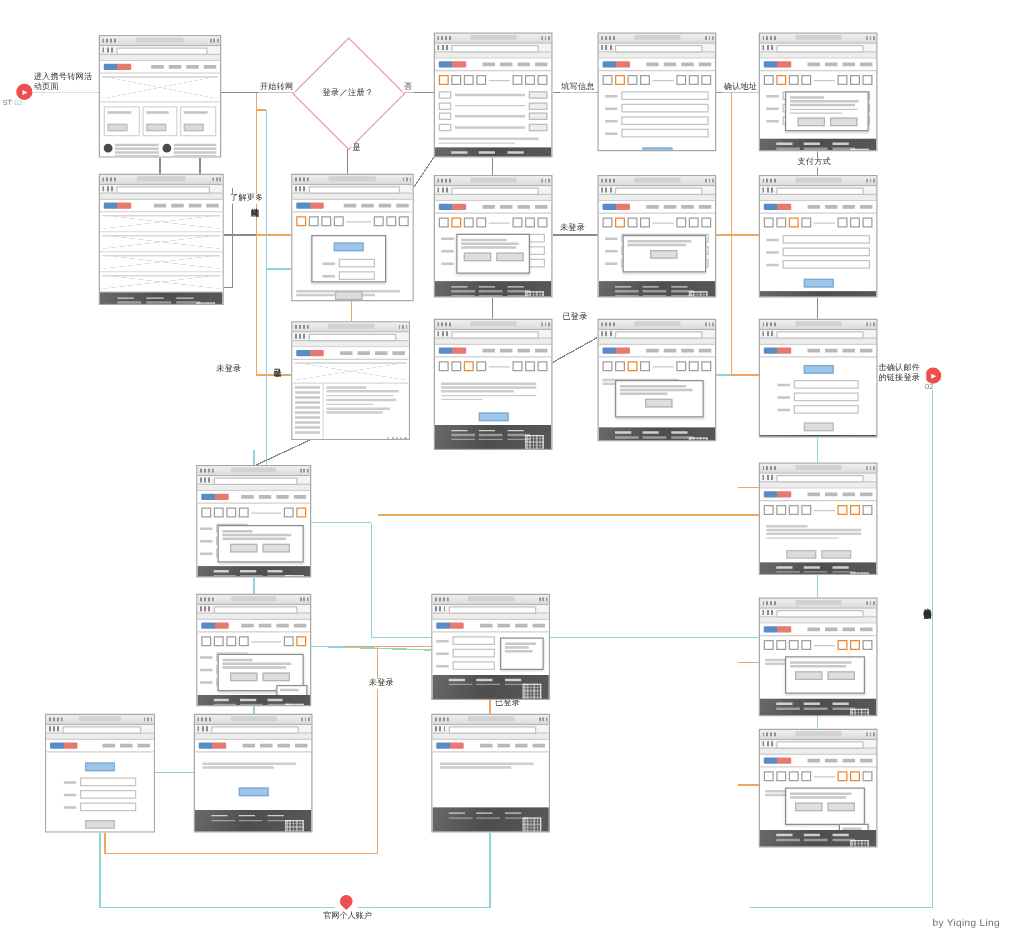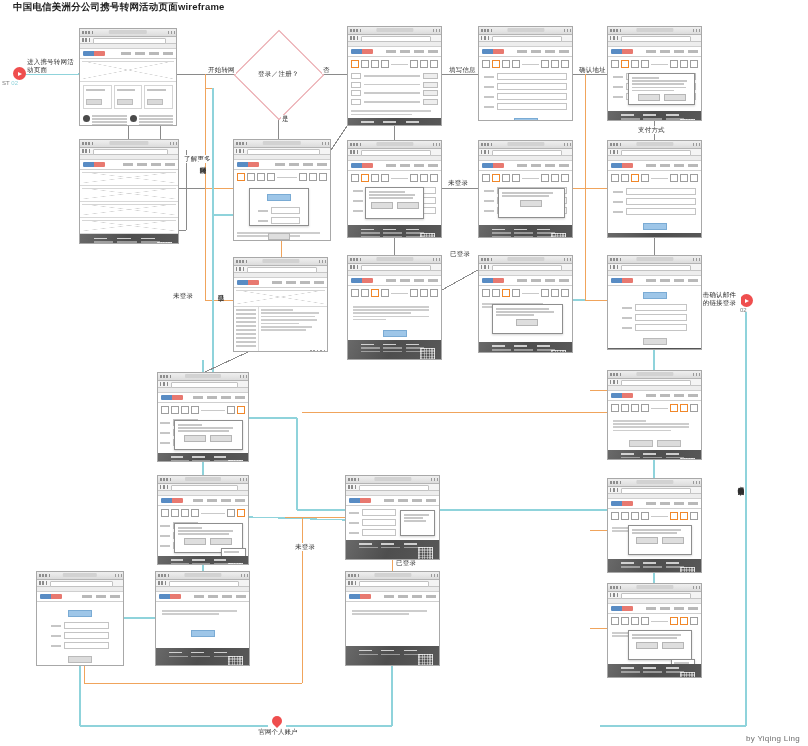--- a/index.html
+++ b/index.html
@@ -227,21 +227,20 @@
   .wf .tbl .tr{display:flex;align-items:center;gap:3px;margin-bottom:2.6px;}
   .wf .tbl .tr b{display:block;width:8px;height:4px;border:1px solid #c0c0c0;background:#fff;}
   .wf .tbl .tr i{display:block;flex:1;height:1.8px;background:#cacaca;}
   .wf .tbl .tr em{display:block;width:13px;height:4px;border:1px solid #bdbdbd;background:#eee;}
 </style>
 </head>
 <body>
 
 <div id="canvas">
 
-  <div class="page-title">中国电信美洲分公司携号转网活动页面wireframe</div>
 
   <svg id="wires" viewBox="0 0 808 746">
     <g fill="none" stroke-width="1" shape-rendering="crispEdges">
 
       <path d="M22,74 H79" stroke="#8fd3db" stroke-width="1.4"></path>
 
       <path d="M177,74 H249" stroke="#8a8a8a"></path>
       <path d="M249,74 H252" stroke="#8a8a8a"></path>
 
       <path d="M240,74 H247" stroke="#8a8a8a"></path>

